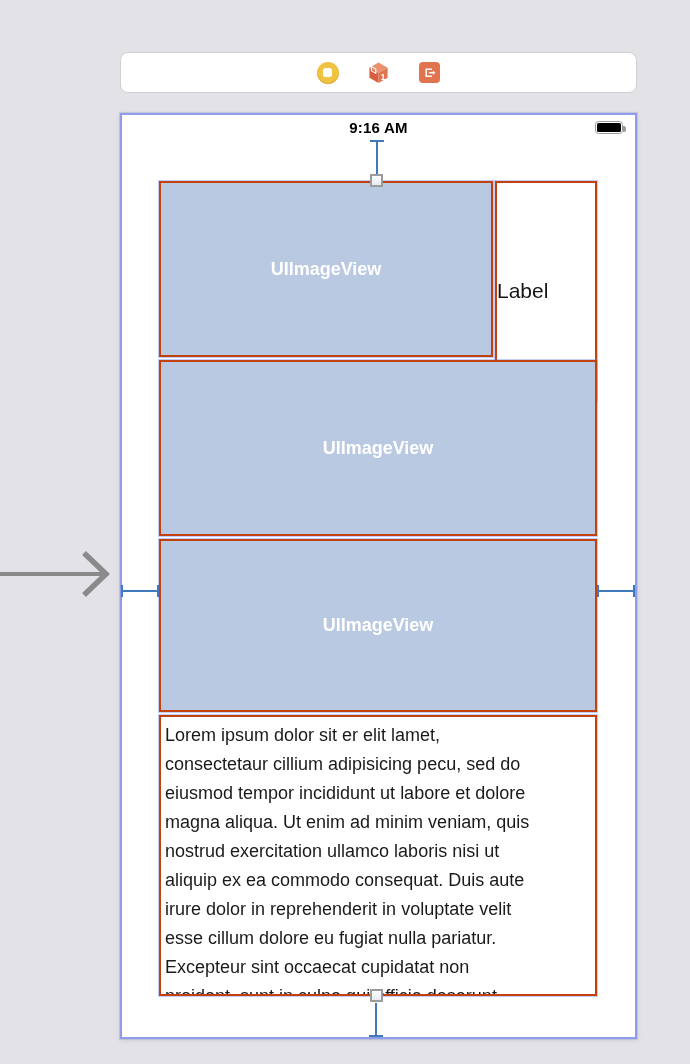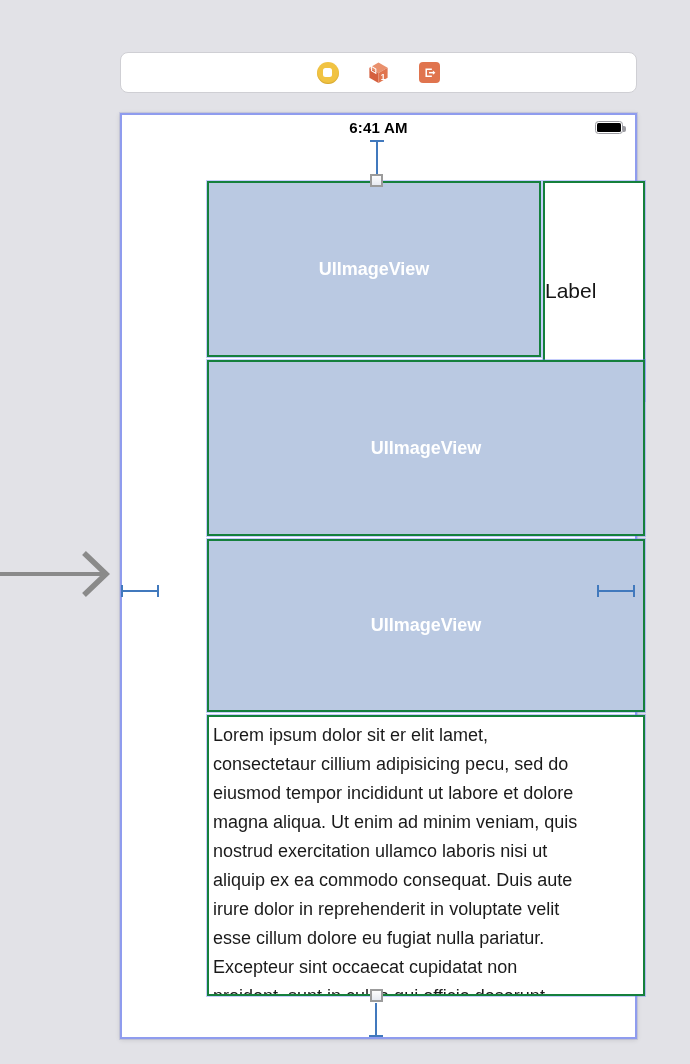--- a/index.html
+++ b/index.html
@@ -36,22 +36,22 @@
   .battery{
     position:absolute;right:12px;top:6px;width:28px;height:13px;
     border:1px solid #9a9aa0;border-radius:3.5px;padding:1px;box-sizing:border-box;
   }
   .battery .fill{width:100%;height:100%;background:#000;border-radius:1.5px;}
   .battery .nub{
     position:absolute;right:-4px;top:3.5px;width:3px;height:6px;
     background:#9a9aa0;border-radius:0 2px 2px 0;
   }
   
-  .ib-view{position:absolute;box-sizing:border-box;border:2px solid #15803d;
-    box-shadow:0 0 0 1px rgba(110,130,245,.4);margin-left:48px;}
+  .ib-view{position:absolute;box-sizing:border-box;border:2px solid #c2410c;
+    box-shadow:0 0 0 1px rgba(110,130,245,.4);}
   .imageview{background:#bac9e2;display:flex;align-items:center;justify-content:center;
     color:#fff;font-weight:bold;font-size:18px;}
   .iv1{left:37px;top:66px;width:334px;height:176px;}
   .labelview{left:373px;top:66px;width:102px;height:220px;background:#fff;
     display:flex;align-items:center;color:#151515;font-size:21px;}
   .iv2{left:37px;top:245px;width:438px;height:176px;}
   .iv3{left:37px;top:424px;width:438px;height:173px;}
   .textview{left:37px;top:600px;width:438px;height:281px;background:#fff;
     overflow:hidden;color:#1a1a1a;font-size:18px;line-height:29px;
     padding:4px 4px;white-space:pre-line;}
@@ -94,21 +94,21 @@
         <line x1="7.5" y1="8.2" x2="13" y2="8.2" stroke="#ffffff" stroke-width="1.6"></line>
         <polygon points="11.6,5.9 14.3,8.2 11.6,10.5" fill="#ffffff"></polygon>
       </svg>
     </div>
   </div>
 </div>
 
 <div class="device">
   <div class="device-inner">
 
-    <div class="status-time">6:41 AM</div>
+    <div class="status-time">9:16 AM</div>
     <div class="battery">
       <div class="fill"></div>
       <div class="nub"></div>
     </div>
 
     <div class="c-line" style="left:248px;top:25px;width:14px;height:2px;"></div>
     <div class="c-line" style="left:254px;top:25px;width:2px;height:36px;"></div>
 
     <div class="ib-view imageview iv1">
       <span>UIImageView</span>

